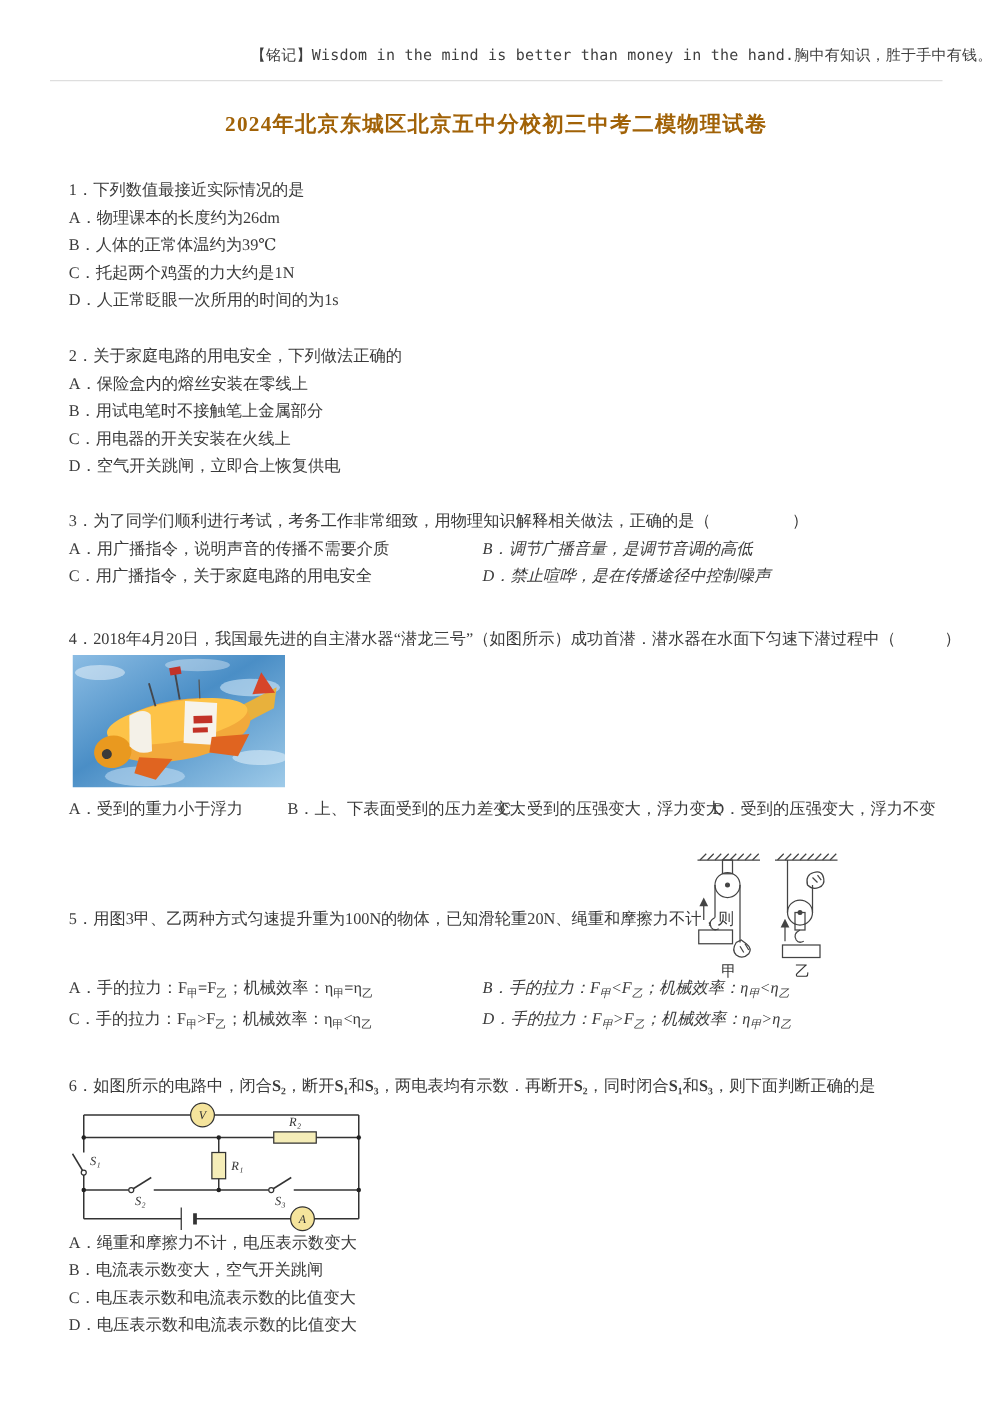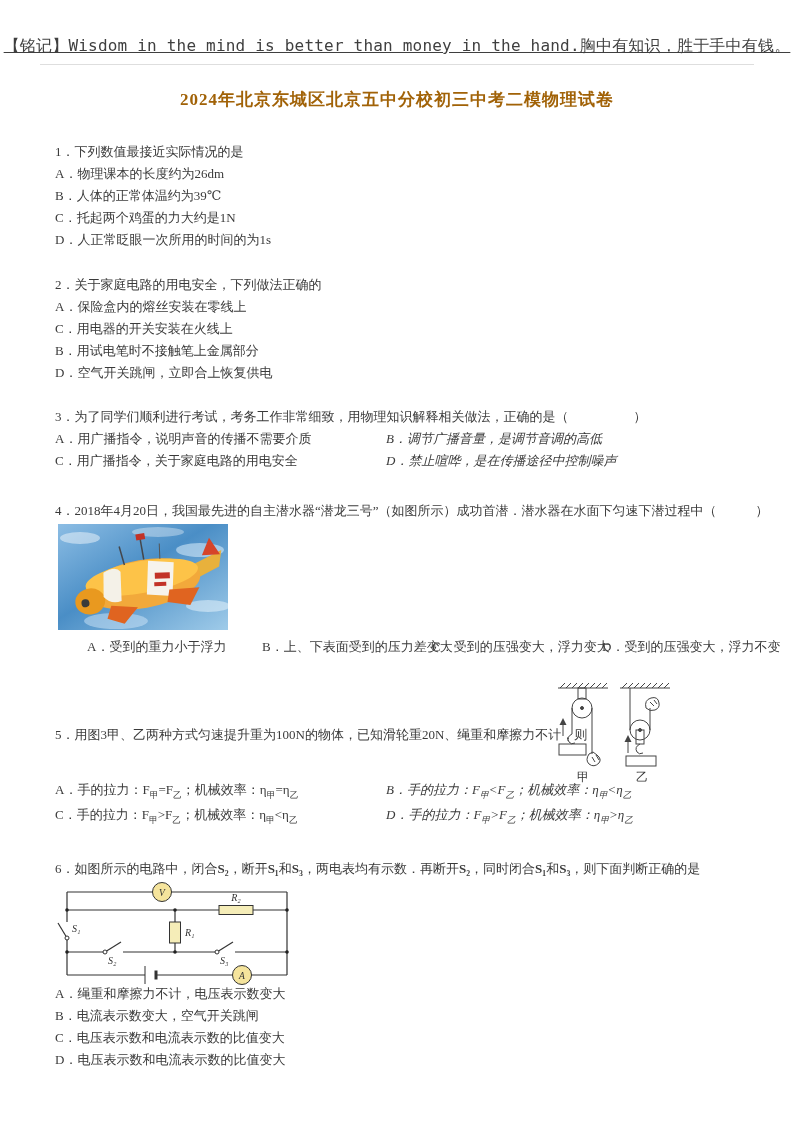--- a/index.html
+++ b/index.html
@@ -2,22 +2,22 @@
 <html><head>
 <meta charset="utf-8">
 <style>
   html,body{margin:0;padding:0;background:#ffffff;}
   .page{
     position:relative;width:794px;height:1124px;background:#ffffff;overflow:hidden;
     font-family:"Liberation Serif","DejaVu Serif",serif;
     color:#3a3a3a;font-size:13px;
   }
   .header-note{
-    position:absolute;top:36px;left:0;width:100%;text-align:center;
-    font-family:"DejaVu Sans Mono",monospace;font-size:16px;color:#3f3f3f;letter-spacing:.2px;text-decoration:underline;
+    position:absolute;top:36px;left:0;width:100%;text-align:right;
+    font-family:"DejaVu Sans Mono",monospace;font-size:12px;color:#3f3f3f;letter-spacing:.2px;
   }
   .divider{position:absolute;top:64px;left:40px;width:714px;border-top:1px solid #dedede;}
   .title{
     position:absolute;top:88px;left:0;width:100%;text-align:center;margin:0;
     font-size:17px;font-weight:700;color:#a16207;letter-spacing:1px;
     font-family:"Liberation Serif","DejaVu Serif",serif;
   }
   .q{position:absolute;left:55px;width:705px;}
   .line{height:22px;line-height:22px;white-space:nowrap;}
   .rel{position:relative;}
@@ -51,22 +51,22 @@
     <div class="line">1．下列数值最接近实际情况的是</div>
     <div class="line">A．物理课本的长度约为26dm</div>
     <div class="line">B．人体的正常体温约为39℃</div>
     <div class="line">C．托起两个鸡蛋的力大约是1N</div>
     <div class="line">D．人正常眨眼一次所用的时间的为1s</div>
   </section>
 
   <section class="q" style="top:274px;">
     <div class="line">2．关于家庭电路的用电安全，下列做法正确的</div>
     <div class="line">A．保险盒内的熔丝安装在零线上</div>
+    <div class="line">B．用试电笔时不接触笔上金属部分</div>
     <div class="line">C．用电器的开关安装在火线上</div>
-    <div class="line">B．用试电笔时不接触笔上金属部分</div>
     <div class="line">D．空气开关跳闸，立即合上恢复供电</div>
   </section>
 
   <section class="q" style="top:406px;">
     <div class="line">3．为了同学们顺利进行考试，考务工作非常细致，用物理知识解释相关做法，正确的是（　　　　　）</div>
     <div class="line rel">
       <span class="col-l">A．用广播指令，说明声音的传播不需要介质</span>
       <span class="col-r">B．调节广播音量，是调节音调的高低</span>
     </div>
     <div class="line rel">
@@ -105,21 +105,21 @@
         <rect x="96" y="61" width="12" height="4" fill="#c23227" transform="rotate(8 102 63)"></rect>
         <polygon points="50,76 76,82 60,96 44,88" fill="#e06420"></polygon>
         <polygon points="110,70 140,73 128,89 106,82" fill="#e06420"></polygon>
         <line x1="70" y1="38" x2="68" y2="19" stroke="#44474d" stroke-width="1.5"></line>
         <line x1="90" y1="36" x2="90" y2="15" stroke="#44474d" stroke-width="1.5"></line>
         <line x1="106" y1="38" x2="108" y2="23" stroke="#555" stroke-width="1"></line>
         <rect x="86" y="10" width="9" height="6" fill="#c23227"></rect>
       </g>
     </svg>
 
-    <div class="abs-line rel" style="top:136px;left:0;width:705px;margin-left:32px;">
+    <div class="abs-line rel" style="top:136px;left:0;width:705px;">
       <span class="o1">A．受到的重力小于浮力</span>
       <span class="o2">B．上、下表面受到的压力差变大</span>
       <span class="o3">C．受到的压强变大，浮力变大</span>
       <span class="o4">D．受到的压强变大，浮力不变</span>
     </div>
   </section>
 
   <section class="q" style="top:678px;height:165px;">
 
     <svg class="fig fig-pulley" viewBox="0 0 125 106" aria-hidden="true">

